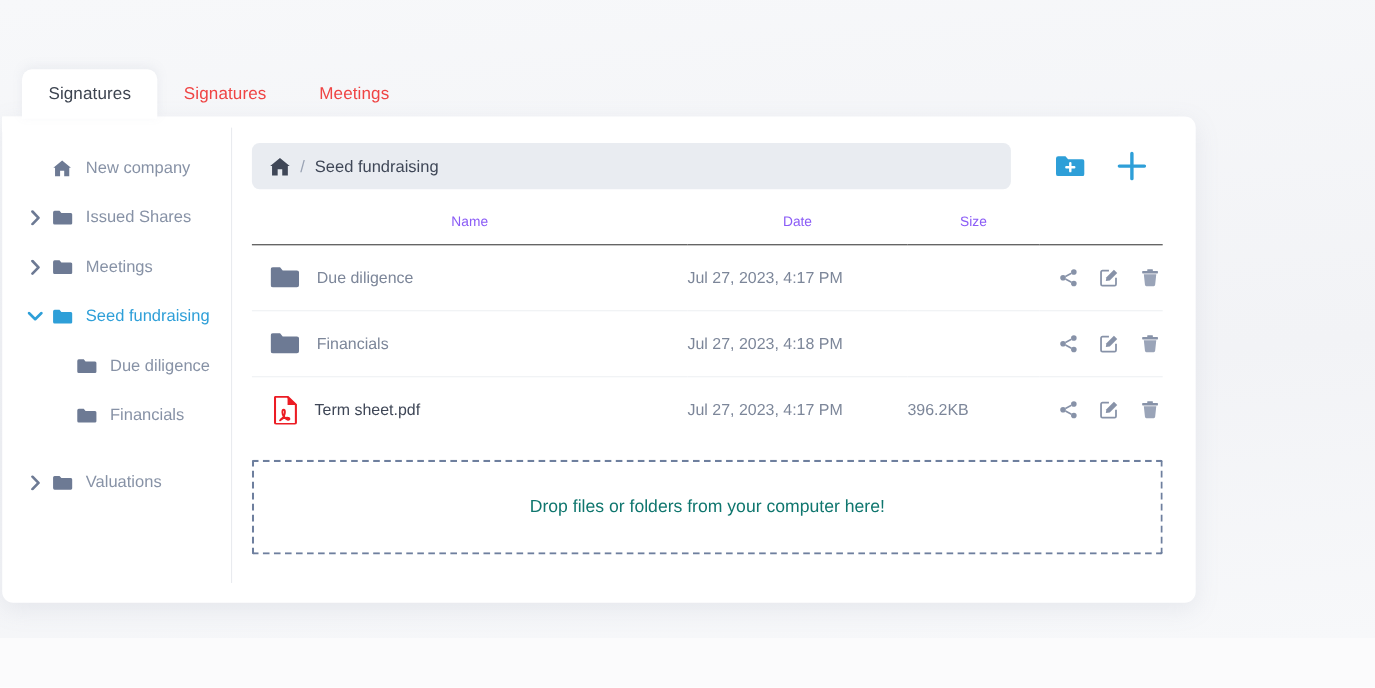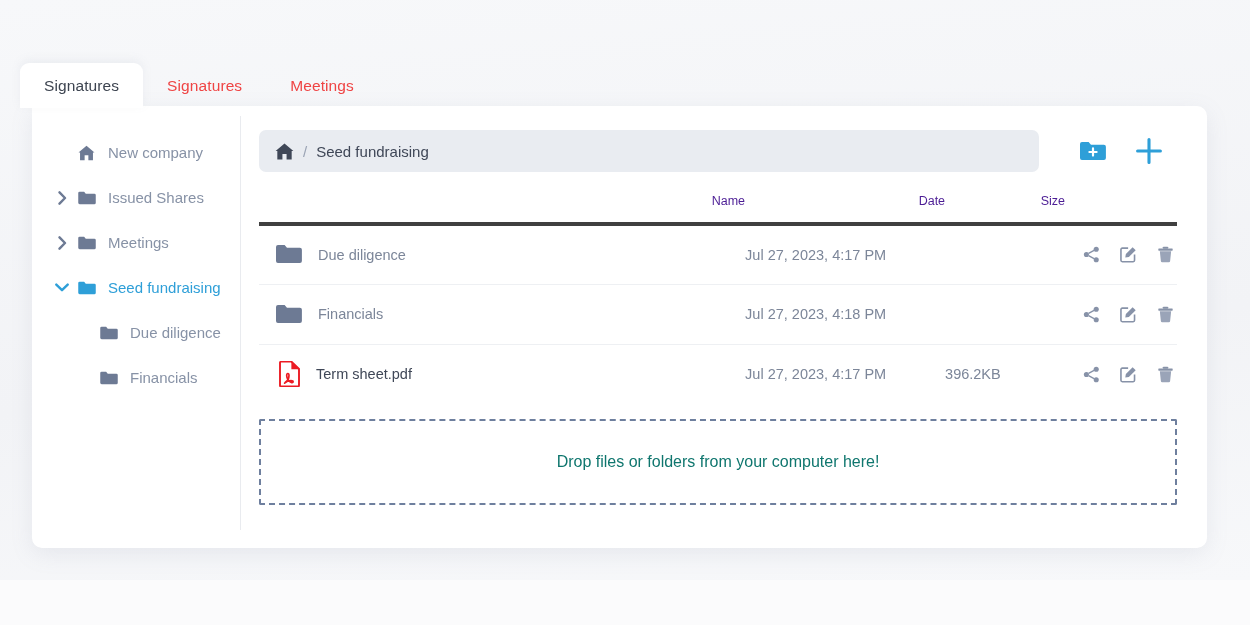--- a/index.html
+++ b/index.html
@@ -47,23 +47,23 @@
   .tab.active {
     background: #ffffff;
     color: #3d4450;
     border-radius: 9px 9px 0 0;
     box-shadow: 0 -3px 10px rgba(140,150,170,.10);
   }
 
   
   .card {
     position: absolute;
-    left: 32px;
+    left: 2px;
     top: 106px;
-    width: 1175px;
+    width: 1085px;
     height: 442px;
     background: #ffffff;
     border-radius: 0 10px 10px 10px;
     box-shadow: 0 6px 22px rgba(130,140,160,.13);
     z-index: 2;
     text-decoration: underline;
   }
   
   .card::before {
     content: "";
@@ -159,26 +159,26 @@
   .topbtn.first { margin-left: 26px; }
 
   
   table.filetable {
     width: 100%;
     border-collapse: collapse;
     margin-top: 22px;
     table-layout: fixed;
   }
   table.filetable th {
-    text-align: right;
+    text-align: center;
     font-size: 12.5px;
     font-weight: 400;
-    color: #4c1d95;
+    color: #8b5cf6;
     padding: 0 0 14px 0;
-    border-bottom: 4px solid #404040;
+    border-bottom: 1px solid #404040;
   }
   th.c-name { padding-left: 17px; }
   .c-name  { width: auto; }
   .c-date  { width: 200px; }
   .c-size  { width: 120px; }
   .c-act   { width: 112px; }
 
   table.filetable td {
     border-bottom: 1px solid #eef0f3;
     height: 60px;
@@ -314,20 +314,33 @@
 
     <div class="nav-item child">
       <span class="ico">
         <svg width="18" height="14" viewBox="0 0 20 16">
               <path d="M0 2.4a1.6 1.6 0 0 1 1.6-1.6h5.1l1.9 2.2h9.8A1.6 1.6 0 0 1 20 4.6v9A1.6 1.6 0 0 1 18.4 15H1.6A1.6 1.6 0 0 1 0 13.4z" fill="#6d7a94"></path>
             </svg>
       </span>
       <span class="nav-label">Financials</span>
     </div>
 
+    <div class="nav-item" style="margin-top:16px">
+      <span class="chev">
+        <svg width="9" height="14" viewBox="0 0 9 14">
+              <path d="M1.5 1.3 L7 7 L1.5 12.7" fill="none" stroke="#6d7a94" stroke-width="2.4" stroke-linecap="round" stroke-linejoin="round"></path>
+            </svg>
+      </span>
+      <span class="ico">
+        <svg width="18" height="14" viewBox="0 0 20 16">
+              <path d="M0 2.4a1.6 1.6 0 0 1 1.6-1.6h5.1l1.9 2.2h9.8A1.6 1.6 0 0 1 20 4.6v9A1.6 1.6 0 0 1 18.4 15H1.6A1.6 1.6 0 0 1 0 13.4z" fill="#6d7a94"></path>
+            </svg>
+      </span>
+      <span class="nav-label">Valuations</span>
+    </div>
 
   </div>
 
   <div class="content">
 
     <div class="topbar">
       <div class="breadcrumb">
         <span style="display:flex;align-items:center">
           <svg width="19" height="17" viewBox="0 0 20 18">
             <path d="M10 0.6 L19.4 8.4 L17.6 8.4 L17.6 17.4 L12.2 17.4 L12.2 11.6 L7.8 11.6 L7.8 17.4 L2.4 17.4 L2.4 8.4 L0.6 8.4 Z" fill="#3f4757"></path>

